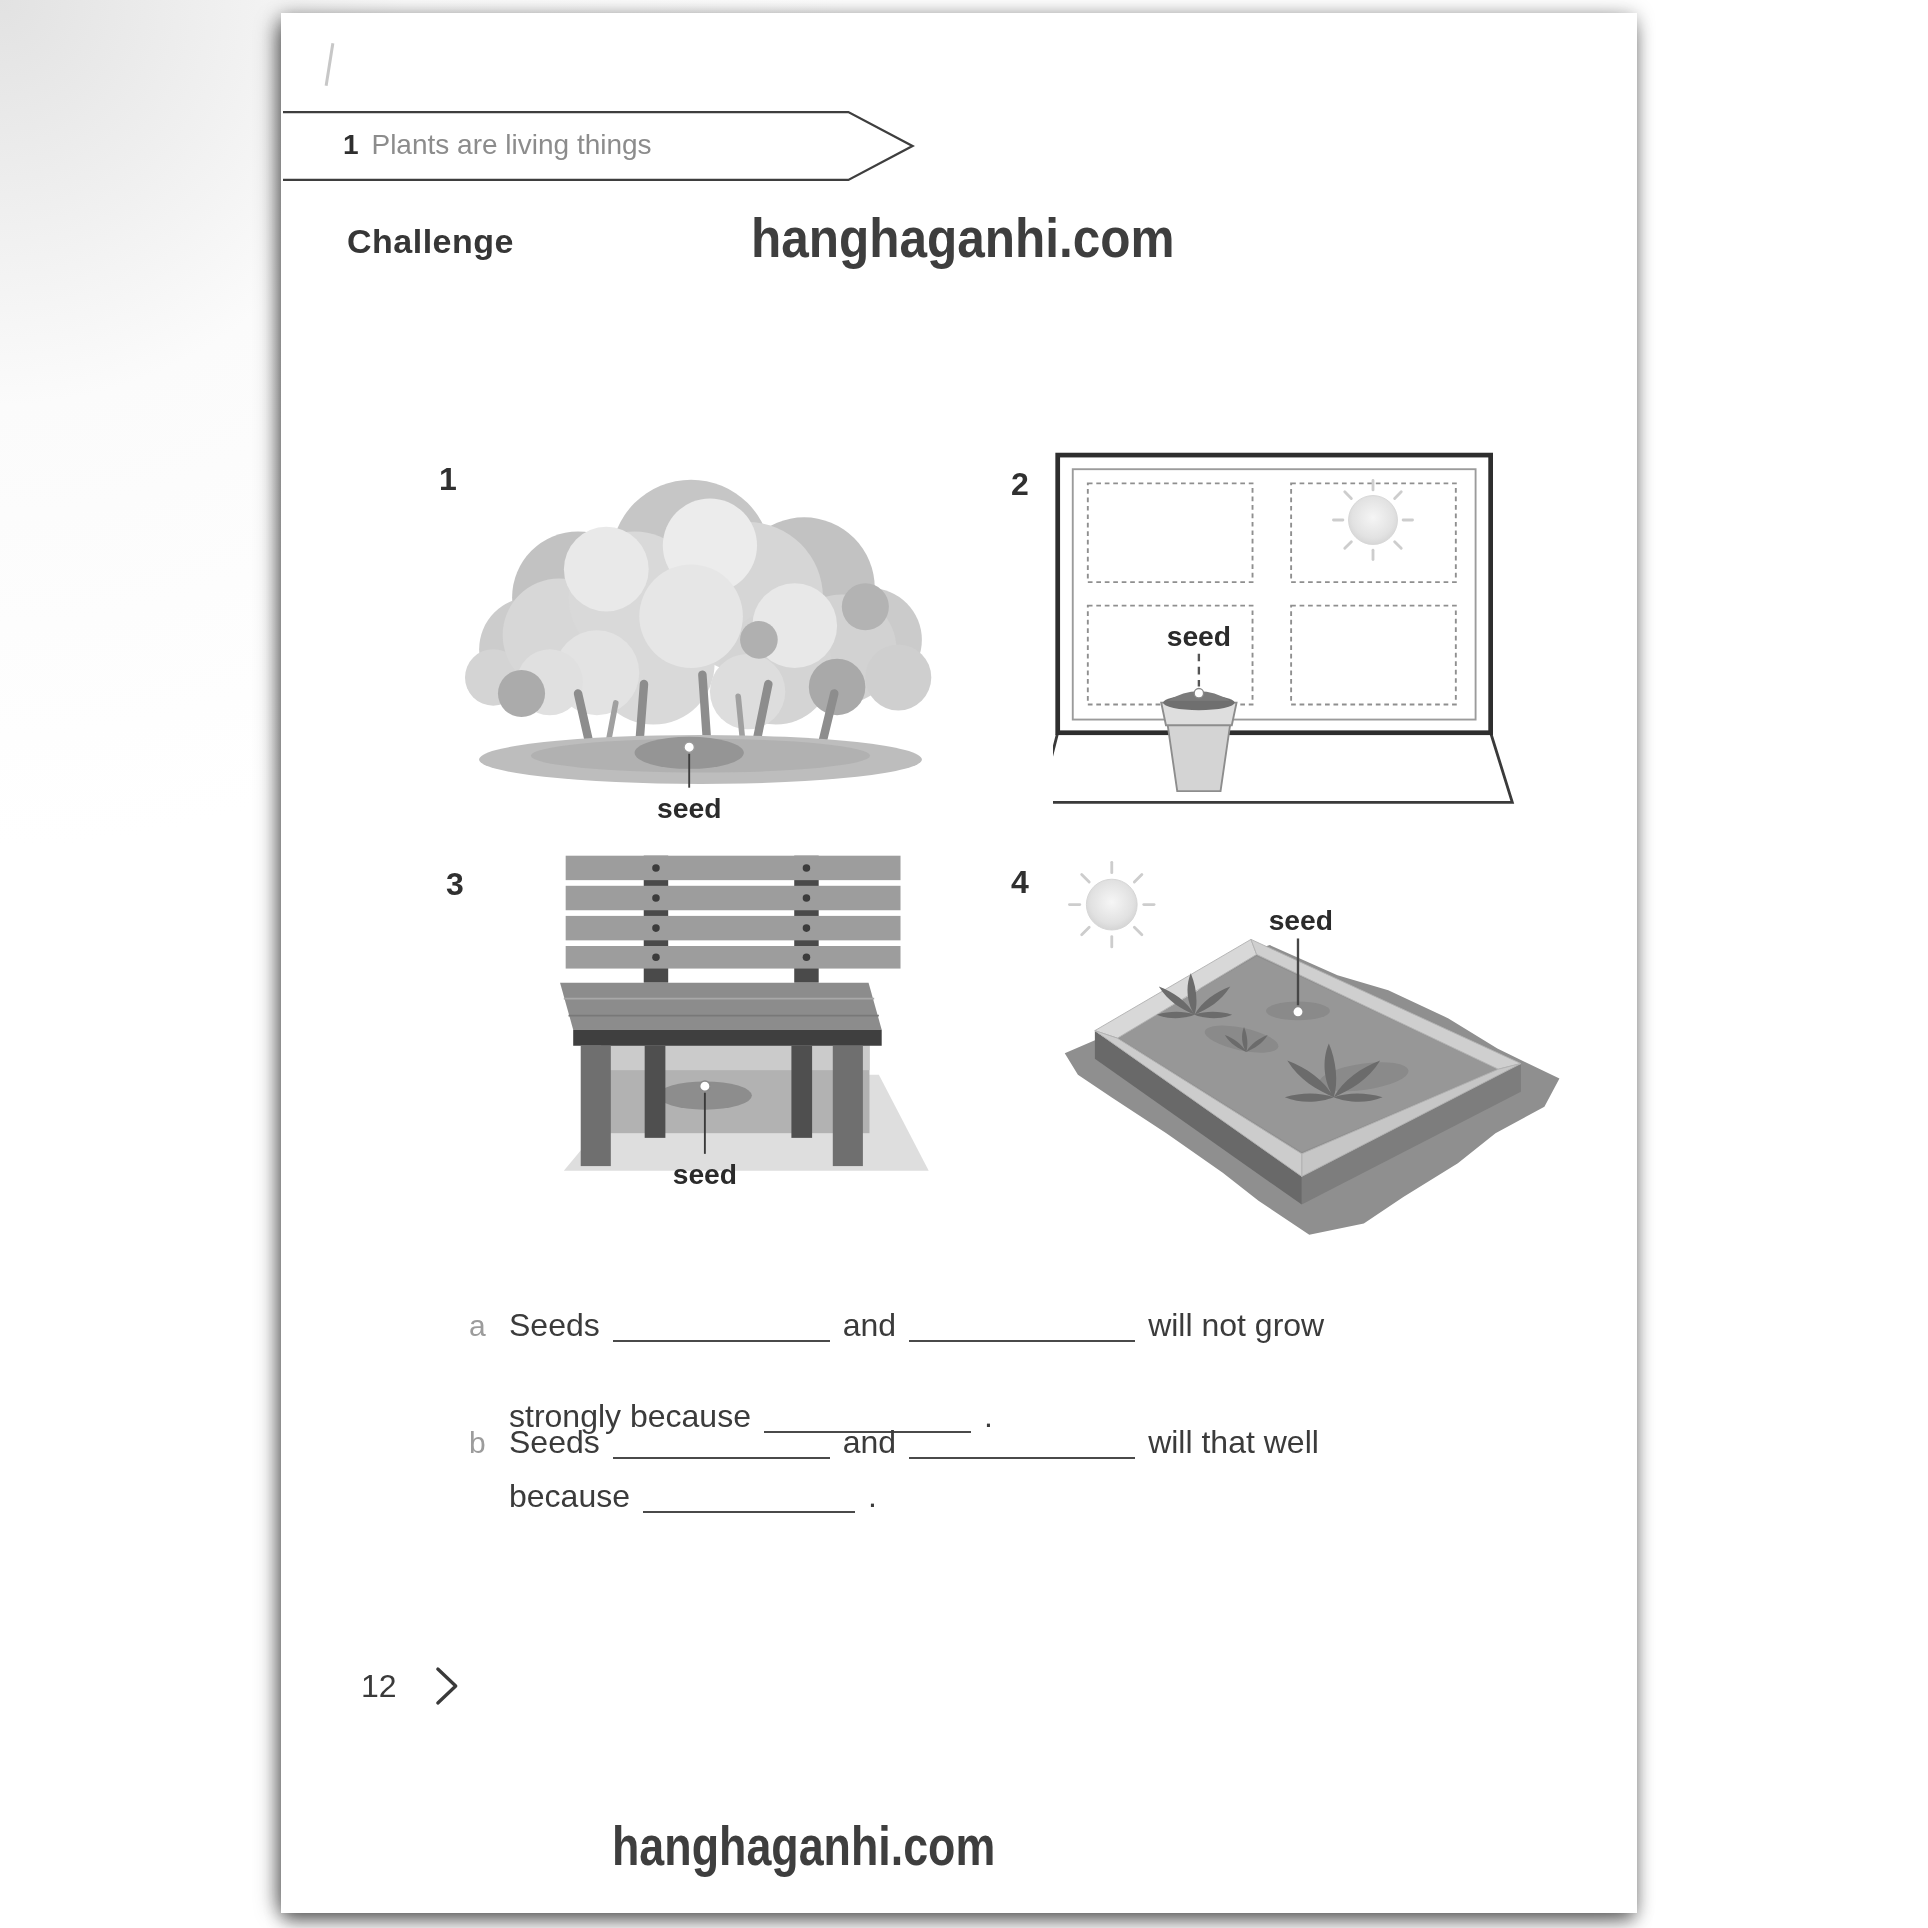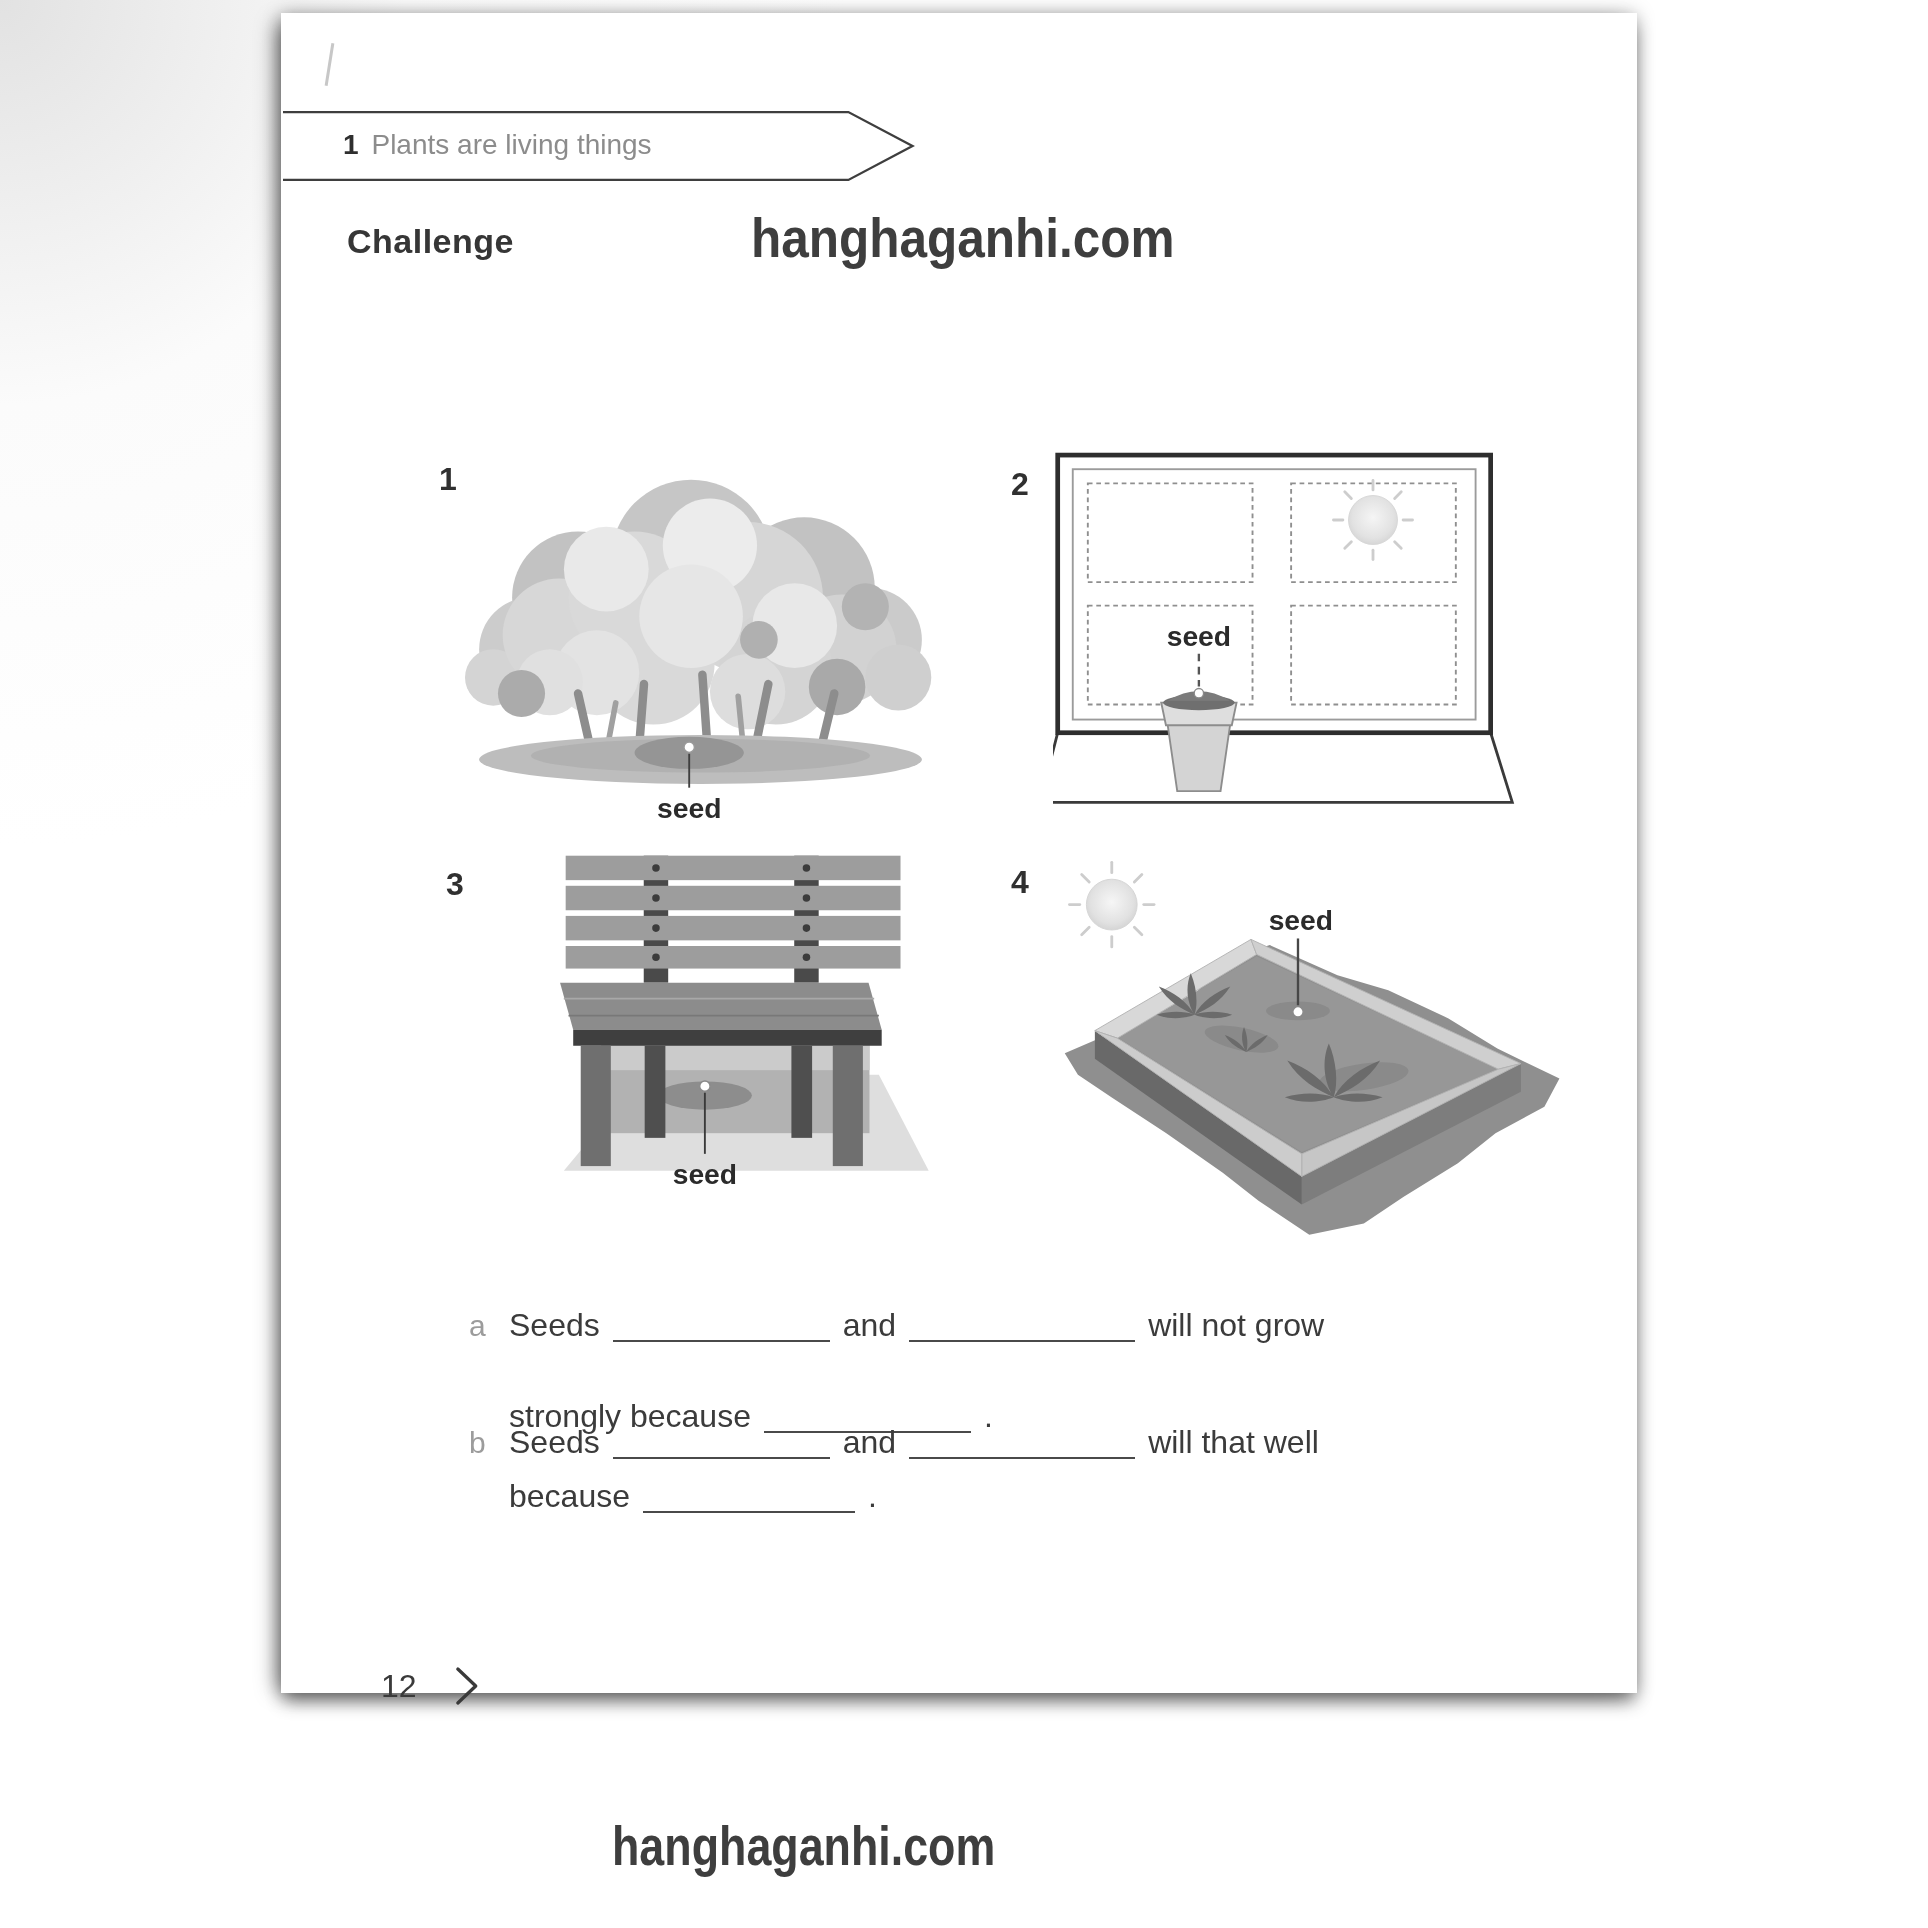--- a/index.html
+++ b/index.html
@@ -2,21 +2,21 @@
 <html style="font-size:15px"><head>
 <meta charset="utf-8">
 <style>
   html,body{margin:0;padding:0;}
   body{
     width:1928px;height:1928px;position:relative;overflow:hidden;
     background:radial-gradient(circle at 0% 0%, #e2e2e2 0px, #fbfbfb 405px, #ffffff 847px);
     font-family:"Liberation Sans", sans-serif;color:#3b3b3b;
   }
   .page{
-    position:absolute;left:281px;top:13px;width:1356px;height:1680px;background:#ffffff;
+    position:absolute;left:281px;top:13px;width:1356px;height:1900px;background:#ffffff;
     box-shadow:0 0 17px rgba(0,0,0,.25), -11.3px 3.8px 21px -5.6px rgba(0,0,0,.35), 0 11.3px 17px -1.9px rgba(0,0,0,.45);
   }
   .abs{position:absolute;}
   .pen-mark{left:47px;top:30px;width:2.8px;height:43px;background:#c7c7c7;transform:rotate(9deg);}
   
   .banner{left:1.9px;top:97px;width:637px;height:72px;}
   .banner svg{position:absolute;left:0;top:0;}
   .banner-text{position:absolute;left:60px;top:0;width:527px;height:70px;line-height:70px;font-size:28px;white-space:nowrap;}
   .banner-num{font-weight:700;color:#2f2f2f;margin-right:13px;}
   .banner-title{color:#8c8c8c;font-weight:500;}
@@ -31,21 +31,21 @@
   .q3 .qnum{display:inline-block;width:55px;color:#9a9a9a;}
   
   .pic-num{font-size:32px;font-weight:600;color:#303030;}
   
   .ans{font-size:32px;white-space:nowrap;color:#3b3b3b;}
   .ans .letter{display:inline-block;width:40px;color:#9c9c9c;font-size:30px;}
   .blank{display:inline-block;border-bottom:2.8px solid #4a4a4a;height:32px;vertical-align:-5.6px;margin:0 13px;}
   .b230{width:217px;} .b240{width:226px;} .b220{width:207px;} .b225{width:212px;}
   .cont{padding-left:40px;}
   
-  .pageno{left:80px;top:1653px;font-size:32px;color:#3a3a3a;display:flex;align-items:center;margin-left:20px;}
+  .pageno{left:80px;top:1653px;font-size:32px;color:#3a3a3a;display:flex;align-items:center;}
   .pageno svg{margin-left:38px;}
   svg text{font-family:"Liberation Sans", sans-serif;}
   .seed-text{font-size:30px;font-weight:600;fill:#2b2b2b;}
 </style>
 </head>
 <body>
 
 <div class="page">
 
   <div class="abs pen-mark"></div>

